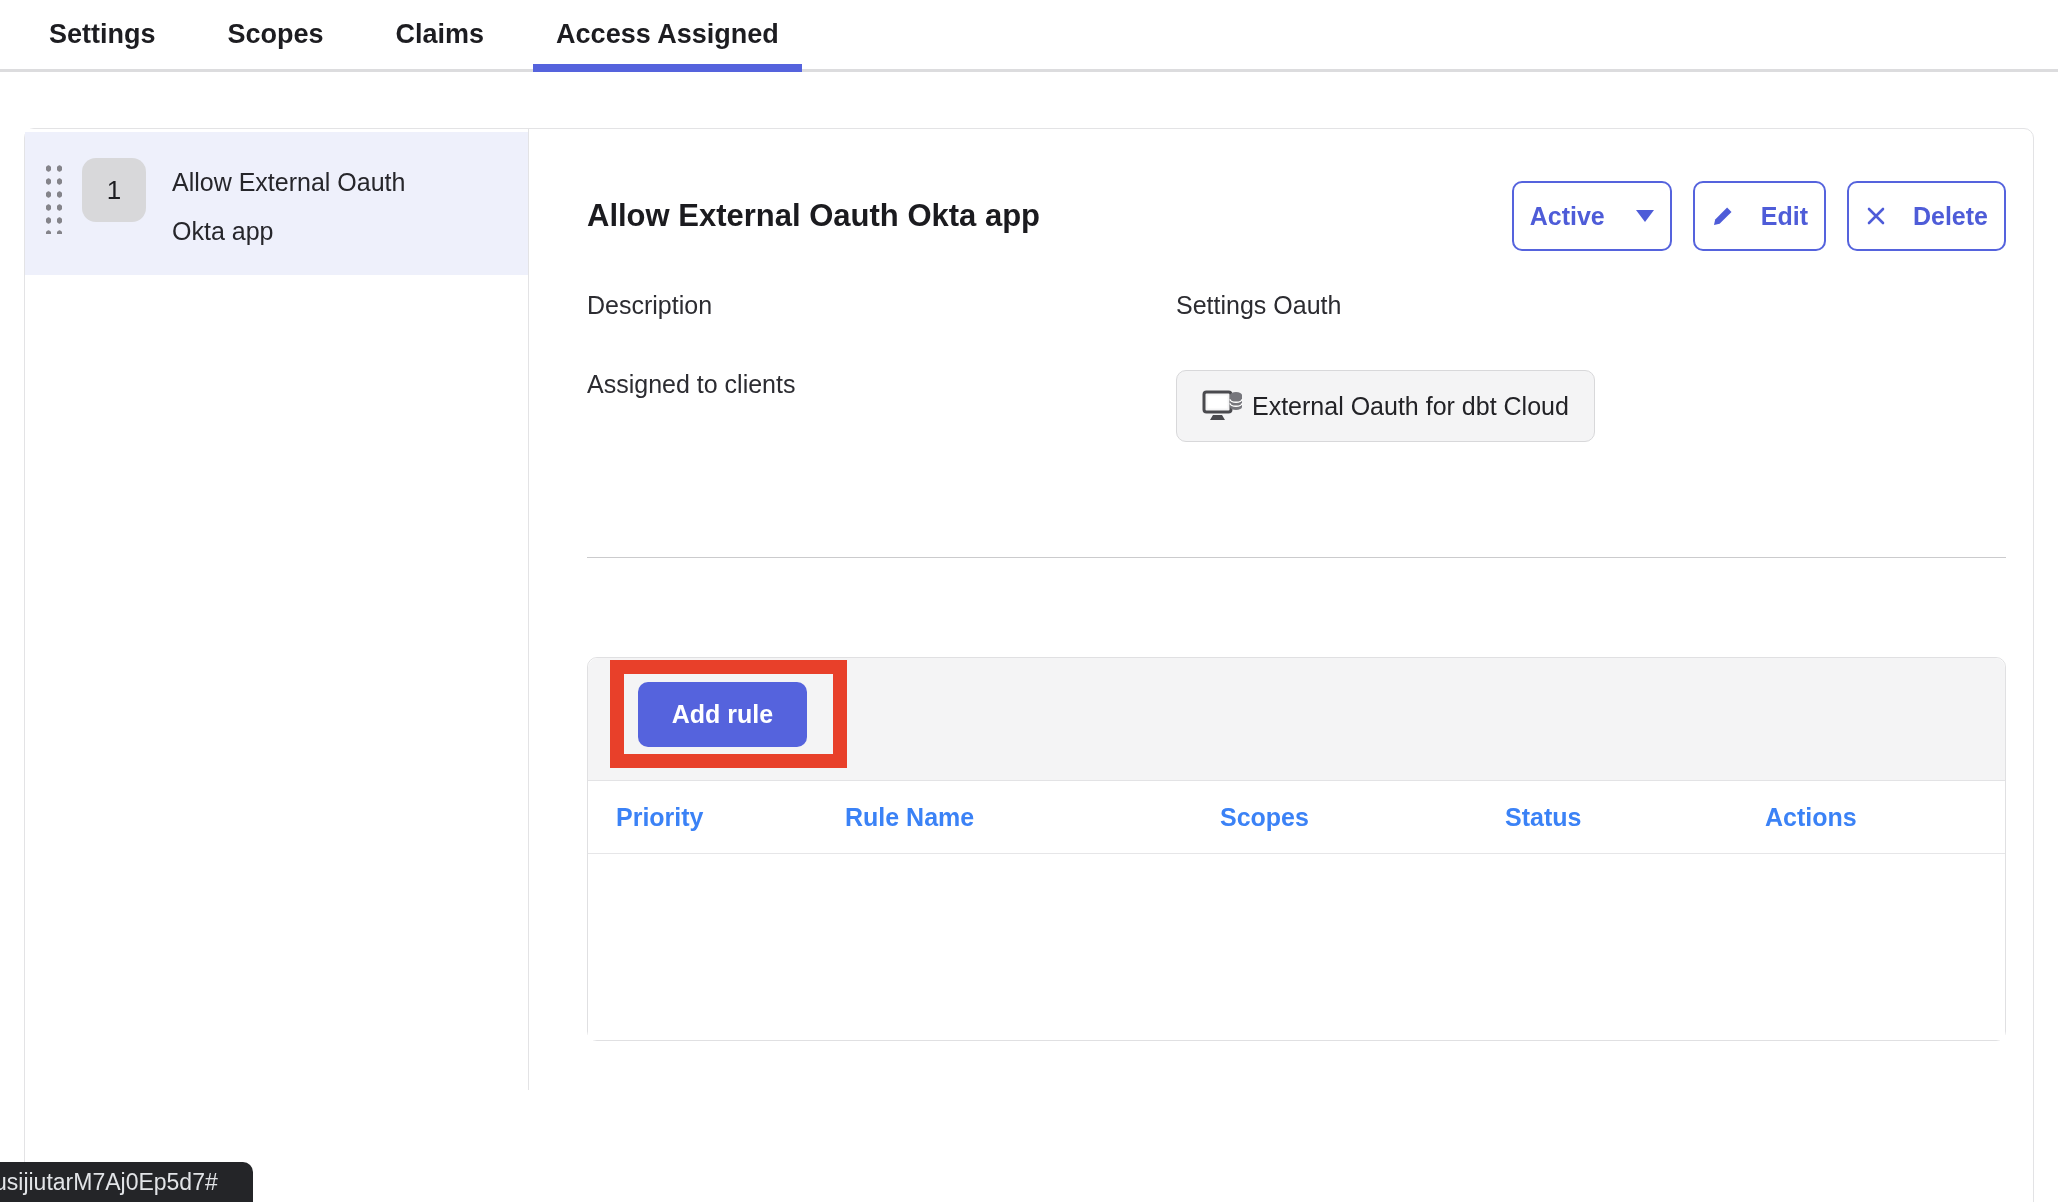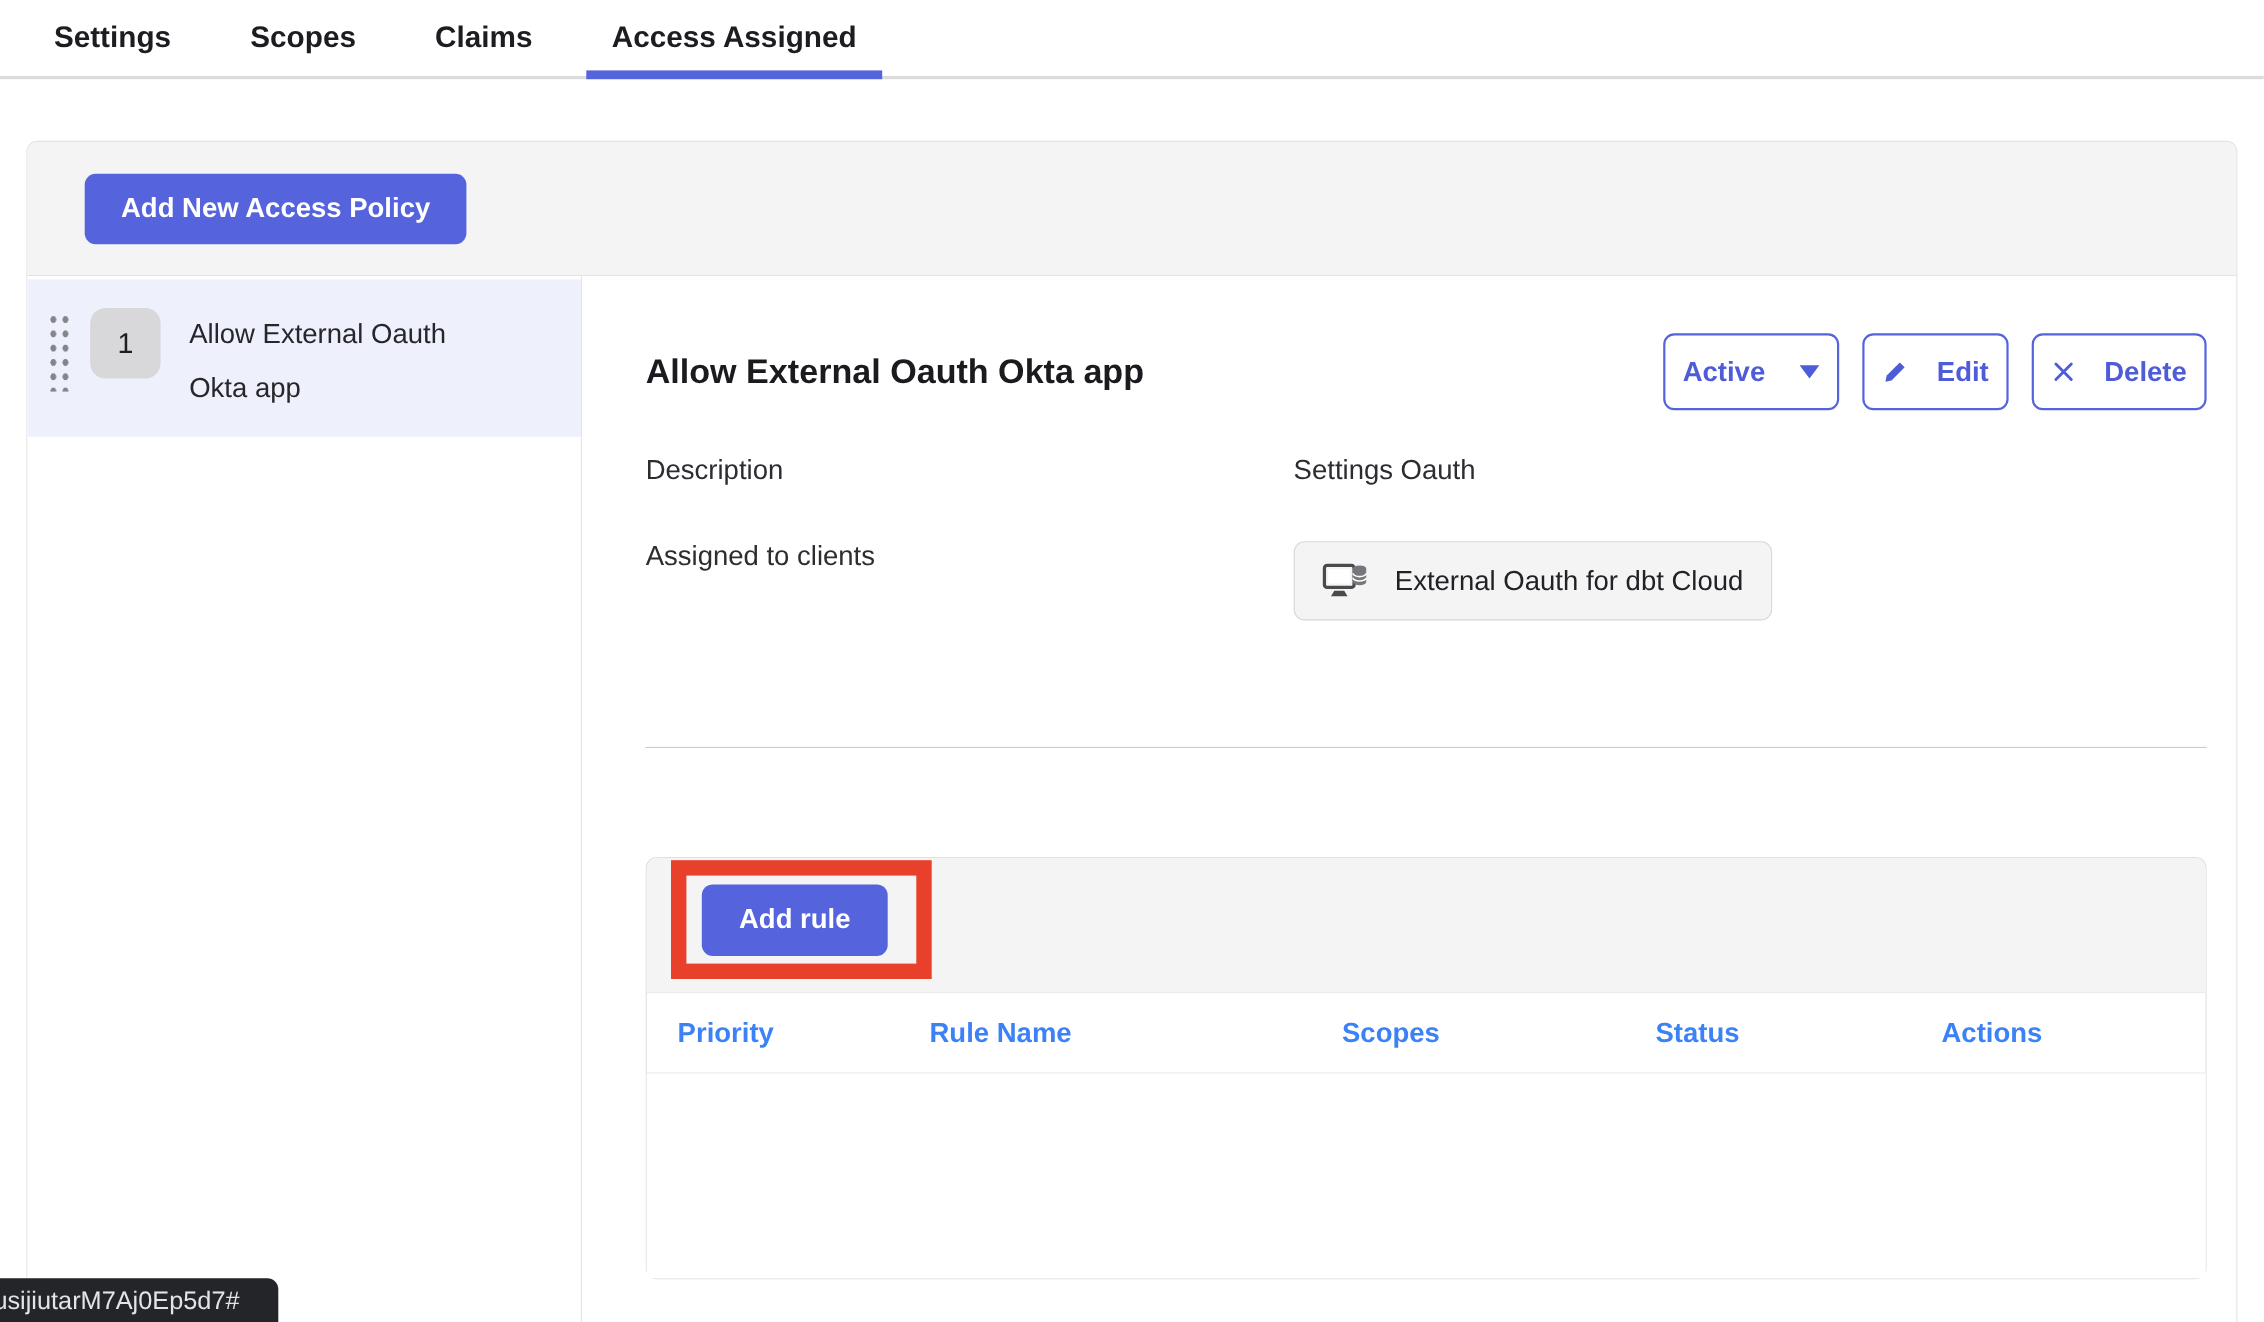--- a/index.html
+++ b/index.html
@@ -156,21 +156,21 @@
     margin-top:40px;
     display:grid;
     grid-template-columns:589px 1fr;
     row-gap:50px;
     align-items:start;
   }
   .info-label, .info-value { font-size:25px; color:#2c2c31; }
   .client-chip {
     display:inline-flex;
     align-items:center;
-    gap:22px;
+    gap:6px;
     height:72px;
     padding:0 25px;
     background:#f4f4f5;
     border:1px solid #d8d8da;
     border-radius:10px;
     font-size:25px;
     color:#222226;
     cursor:pointer;
   }
 
@@ -245,23 +245,20 @@
 
 <nav class="tabs">
   <div class="tab">Settings</div>
   <div class="tab">Scopes</div>
   <div class="tab">Claims</div>
   <div class="tab active">Access Assigned</div>
 </nav>
 
 <section class="card">
 
-  <header class="card-header">
-    <button class="btn-primary add-policy-btn">Add New Access Policy</button>
-  </header>
 
   <div class="card-body">
 
     <aside class="policy-list">
       <div class="policy-item">
         <span class="drag-handle"></span>
         <span class="priority-badge">1</span>
         <span class="policy-name">Allow External Oauth Okta app</span>
       </div>
     </aside>

